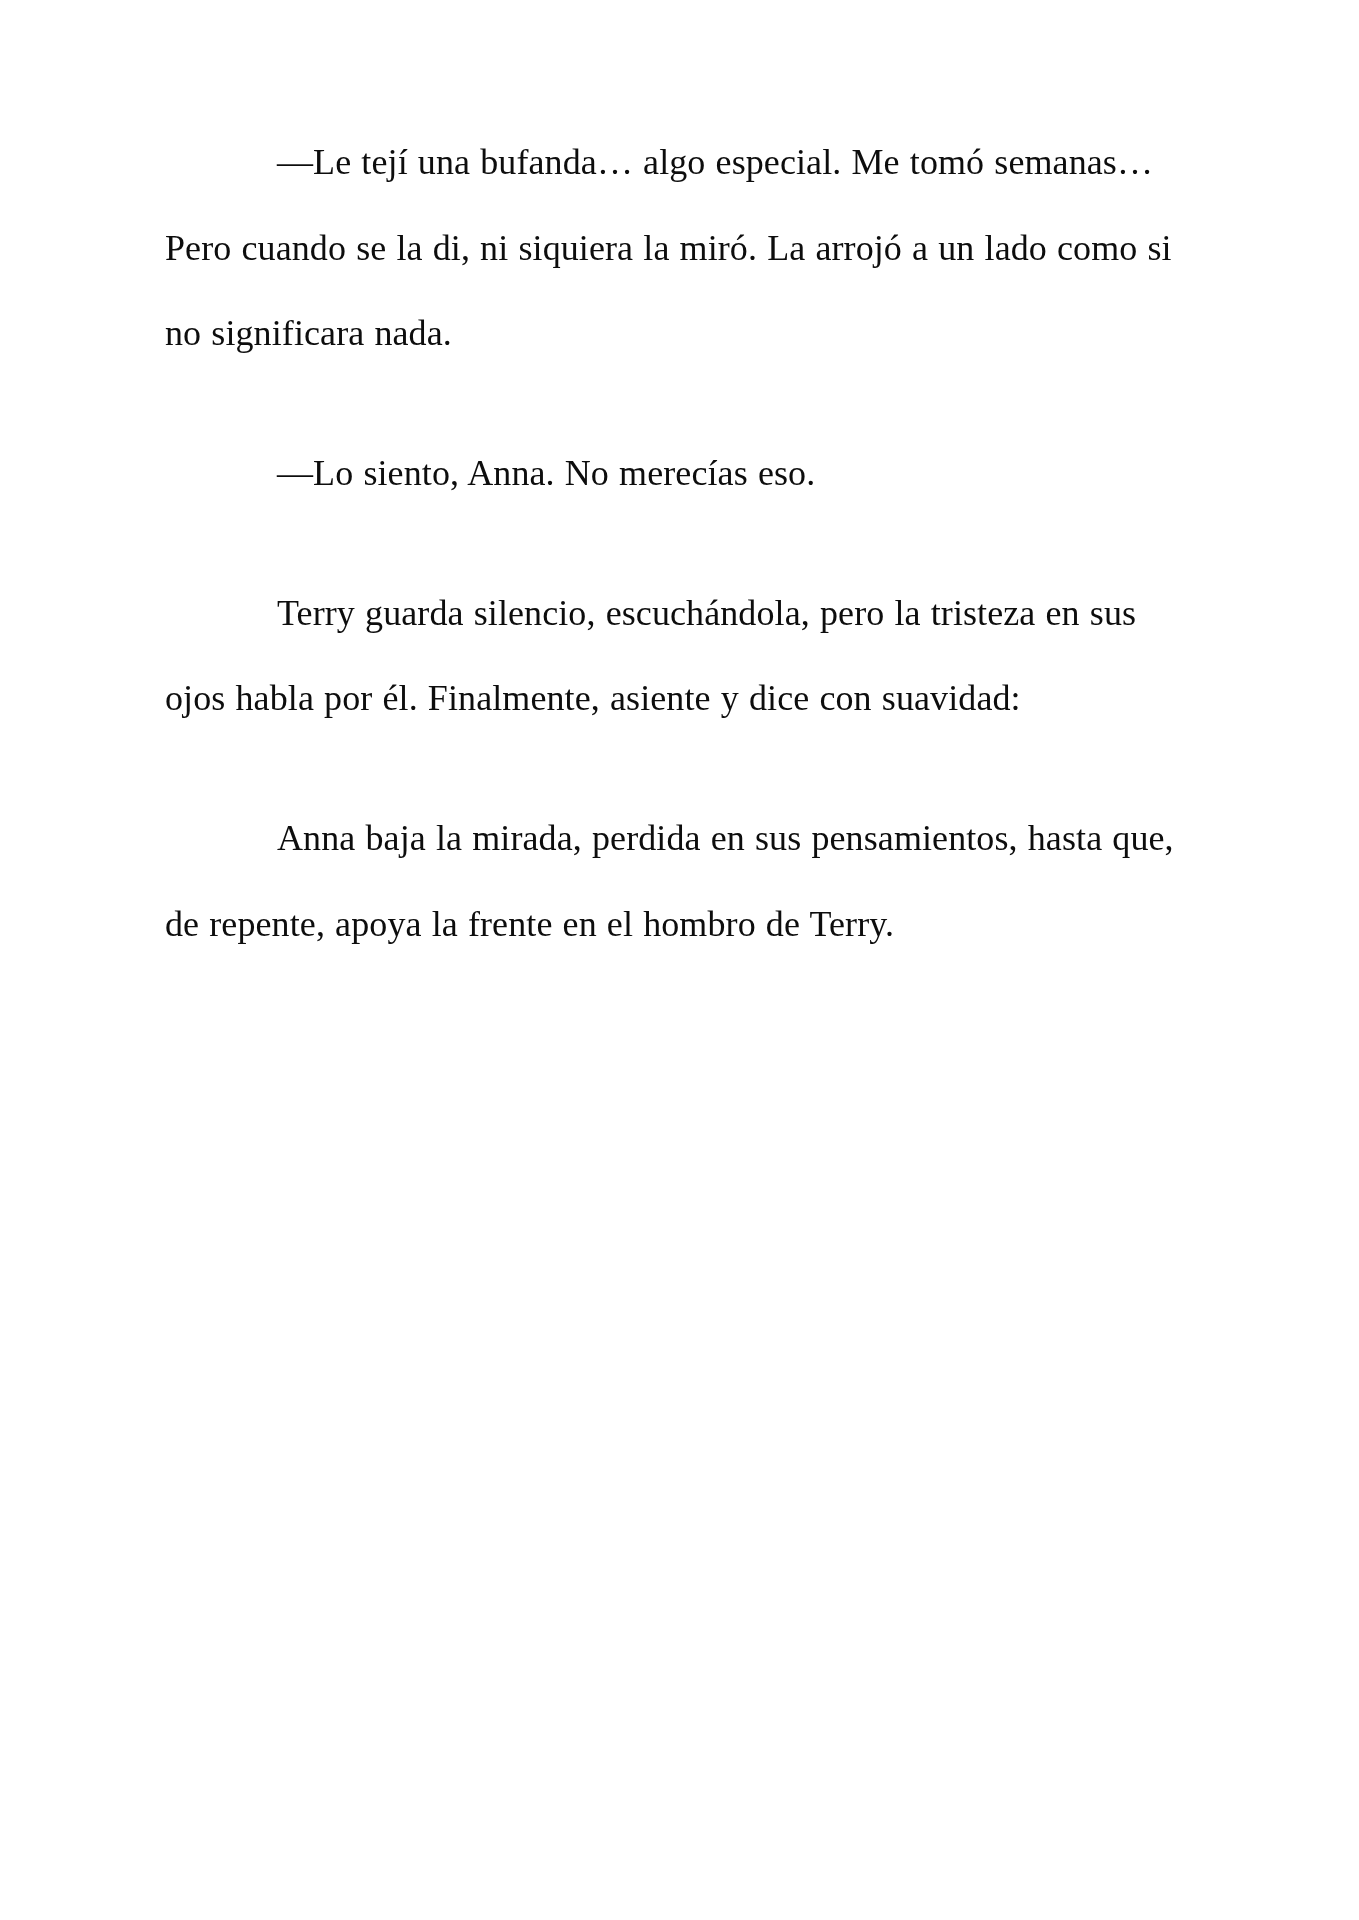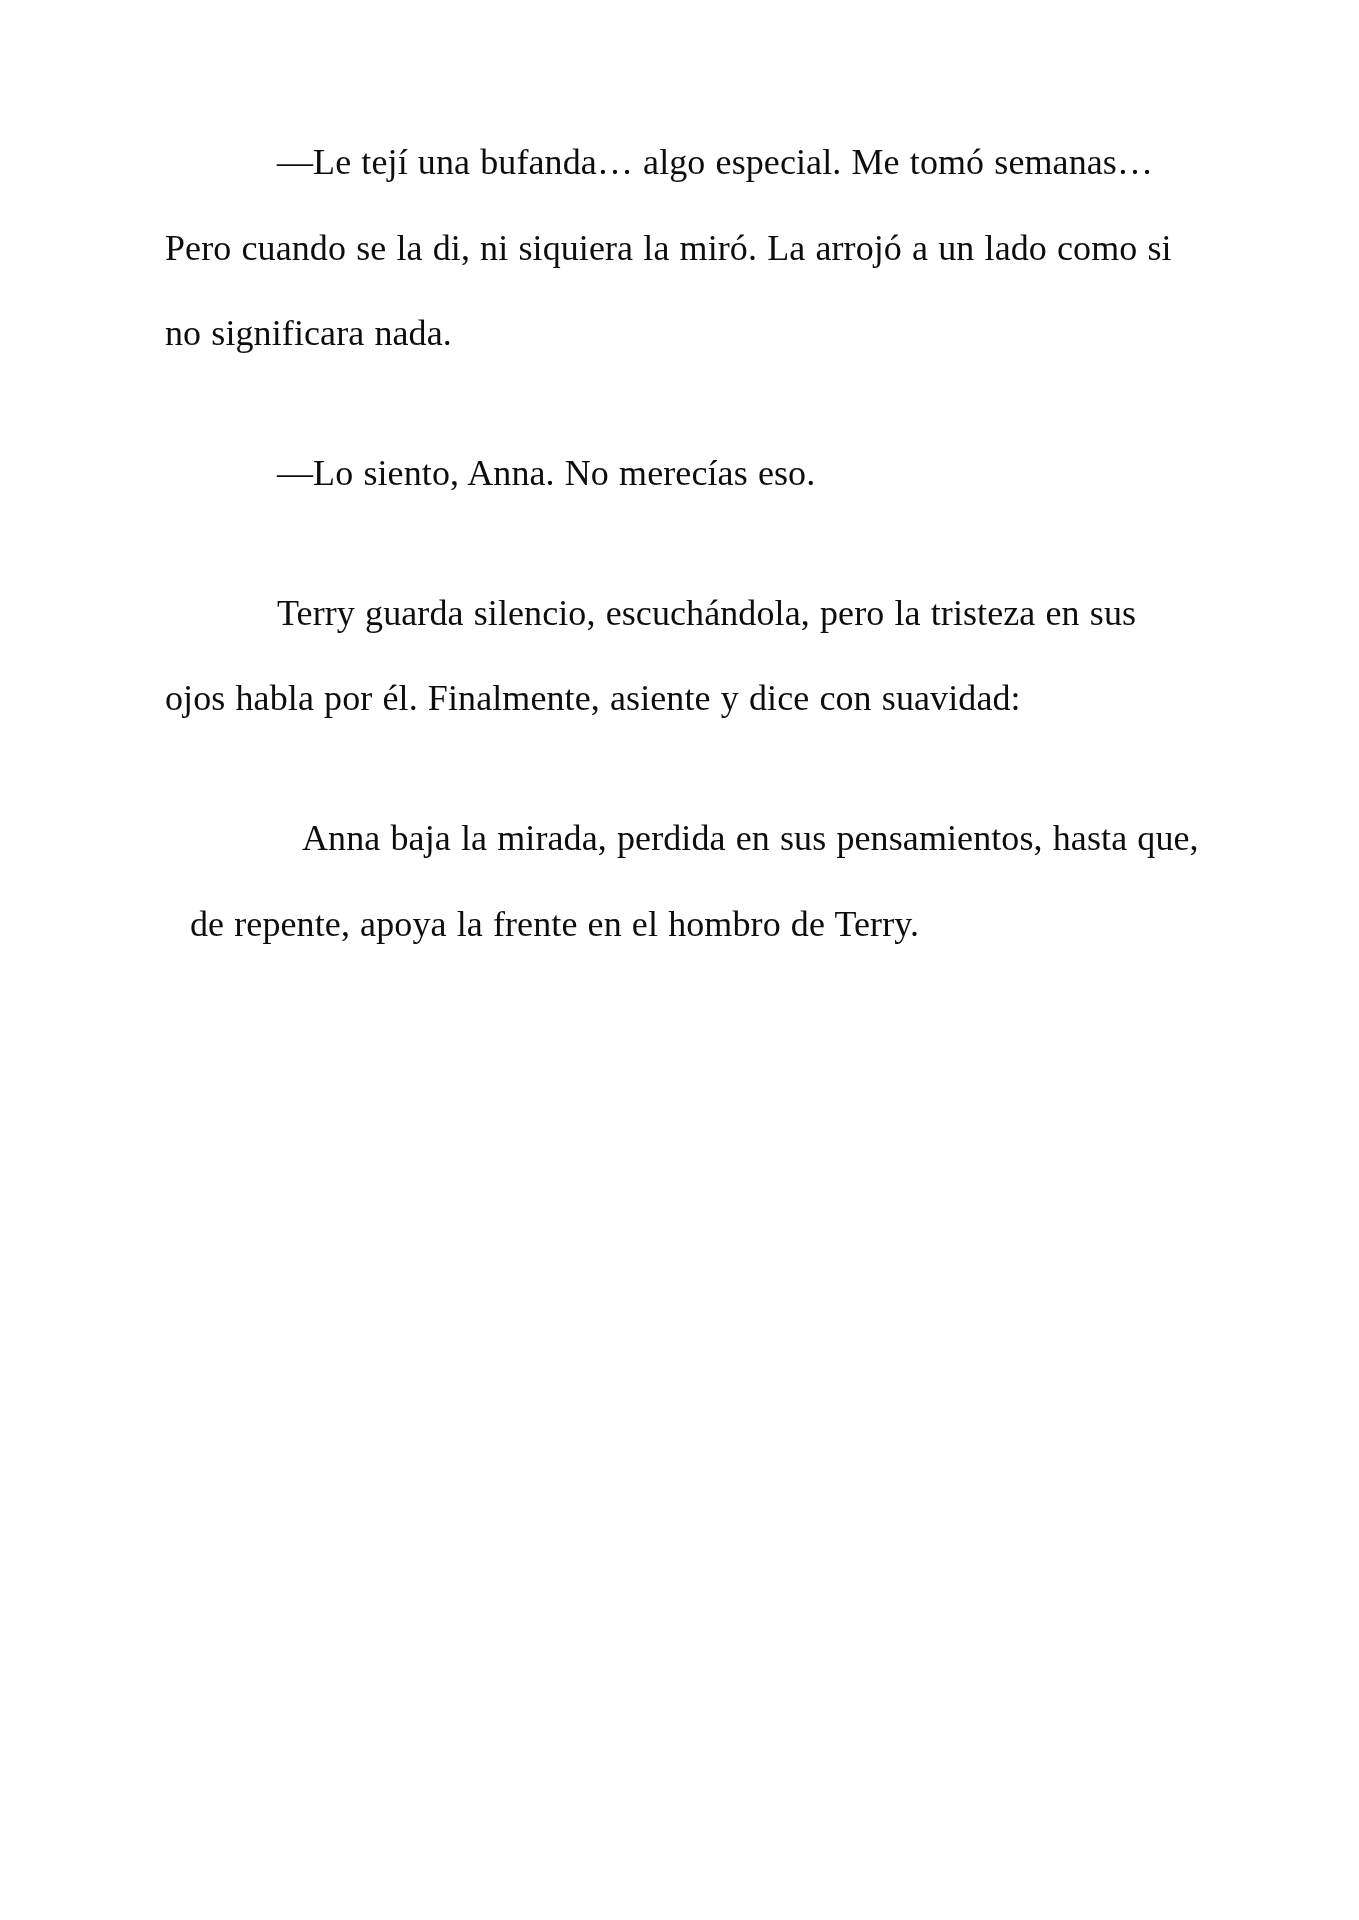--- a/index.html
+++ b/index.html
@@ -27,21 +27,20 @@
     text-align: left;
     letter-spacing: 0.1px;
     word-spacing: 1px;
   }
   .para {
     margin: 0 0 54px 0;
     text-indent: 112px;
   }
   .para:last-child {
     margin-bottom: 0;
-    margin-left: 25px;
   }
 </style>
 </head>
 <body>
 
 <div class="page">
   <div class="body-text">
     <p class="para">—Le tejí una bufanda… algo especial. Me tomó semanas… Pero cuando se la di, ni siquiera la miró. La arrojó a un lado como si no significara nada.</p>
     <p class="para">—Lo siento, Anna. No merecías eso.</p>
     <p class="para">Terry guarda silencio, escuchándola, pero la tristeza en sus ojos habla por él. Finalmente, asiente y dice con suavidad:</p>

